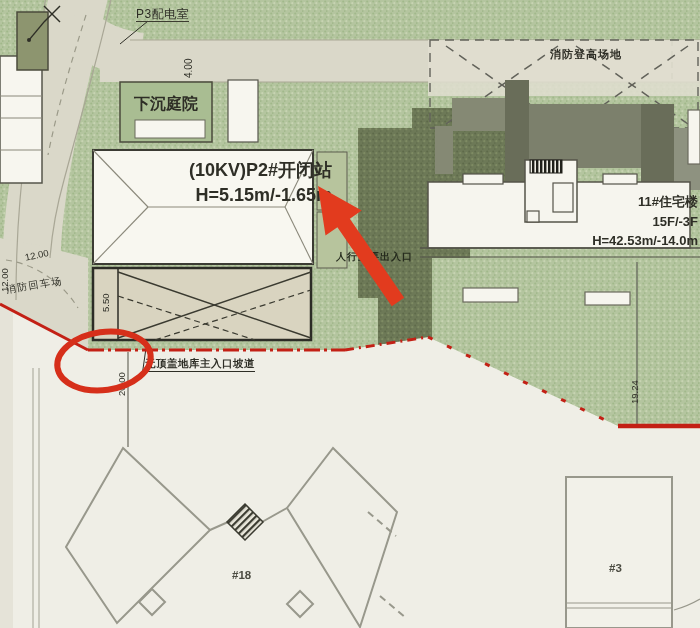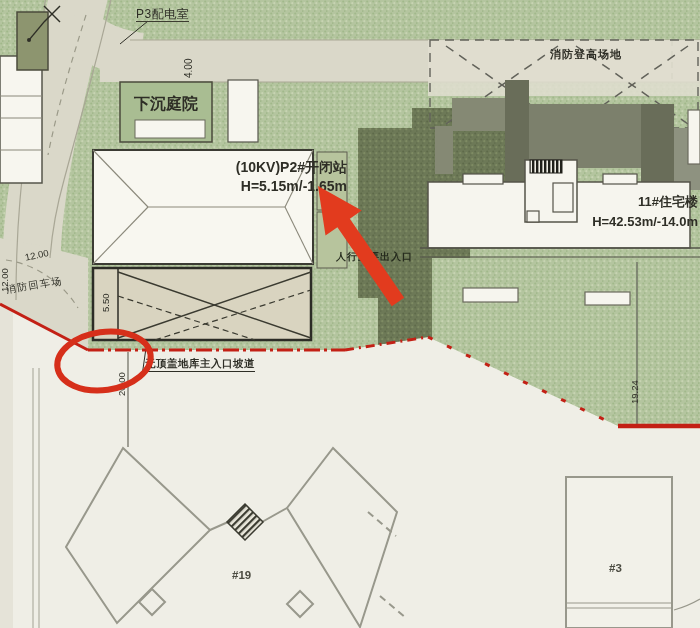--- a/index.html
+++ b/index.html
@@ -200,47 +200,48 @@
   <div class="labels">
 
     <div class="lbl" style="left:136px;top:7px;font-size:12px;letter-spacing:.5px;border-bottom:1px solid #3c3c30;text-align:right;">P3配电室</div>
 
     <div class="lbl rot" style="left:183px;top:78px;font-size:10px;">4.00</div>
 
     <div class="lbl b" style="left:550px;top:48px;font-size:11px;letter-spacing:1px;text-align:center;">消防登高场地</div>
 
     <div class="lbl b" style="left:134px;top:94px;font-size:16px;">下沉庭院</div>
 
-    <div class="lbl b rightblk" style="left:187px;top:158px;width:160px;font-size:14px;line-height:1.38;">
+    <div class="lbl b rightblk" style="left:172px;top:158px;width:160px;font-size:18px;line-height:1.38;">
       <div>(10KV)P2#开闭站</div>
       <div>H=5.15m/-1.65m</div>
     </div>
 
     <div class="lbl b rightblk" style="left:520px;top:192px;width:178px;font-size:13px;line-height:1.5;text-align:right;">
       <div>11#住宅楼</div>
+      <div>15F/-3F</div>
       <div>H=42.53m/-14.0m</div>
     </div>
 
     <div class="lbl b" style="left:336px;top:251px;font-size:10px;color:#262b1e;letter-spacing:1px;">人行主要出入口</div>
 
     <div class="lbl" style="left:5px;top:284px;font-size:10px;letter-spacing:1.5px;transform:rotate(-9deg);transform-origin:0 0;">消防回车场</div>
 
     <div class="lbl" style="left:24px;top:252px;font-size:9.5px;transform:rotate(-12deg);transform-origin:0 0;">12.00</div>
 
     <div class="lbl rot" style="left:-1px;top:292px;font-size:9.5px;">12.00</div>
 
     <div class="lbl rot" style="left:100px;top:312px;font-size:9.5px;">5.50</div>
 
     <div class="lbl rot" style="left:116px;top:396px;font-size:9.5px;">20.00</div>
 
     <div class="lbl rot" style="left:629px;top:404px;font-size:9.5px;">19.24</div>
 
     <div class="lbl b underl" style="left:145px;top:357px;font-size:10.5px;letter-spacing:.5px;">无顶盖地库主入口坡道</div>
 
-    <div class="lbl" style="left:232px;top:569px;font-size:11.5px;color:#4c4c42;font-weight:600;">#19</div>
+    <div class="lbl" style="left:232px;top:569px;font-size:11.5px;color:#4c4c42;font-weight:600;">#18</div>
 
     <div class="lbl" style="left:609px;top:562px;font-size:11.5px;color:#4c4c42;font-weight:600;">#3</div>
   </div>
 
   <svg id="annot" width="700" height="628" viewBox="0 0 700 628">
     <polygon fill="#e23b1e" points="318,186 361.7,210.5 349.8,218.7 404.2,297.7 391.8,306.3 337.4,227.3 325.5,235.5"></polygon>
     <ellipse cx="104" cy="361" rx="47" ry="29" fill="none" stroke="#d62f1a" stroke-width="6" transform="rotate(-8 104 361)"></ellipse>
   </svg>
 
 </div>

